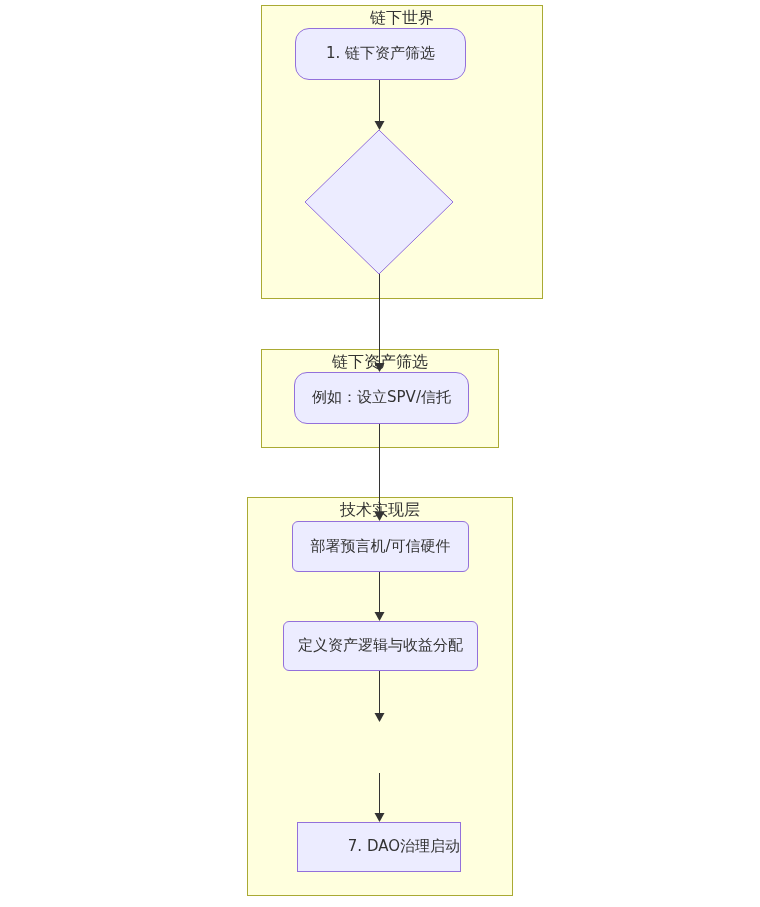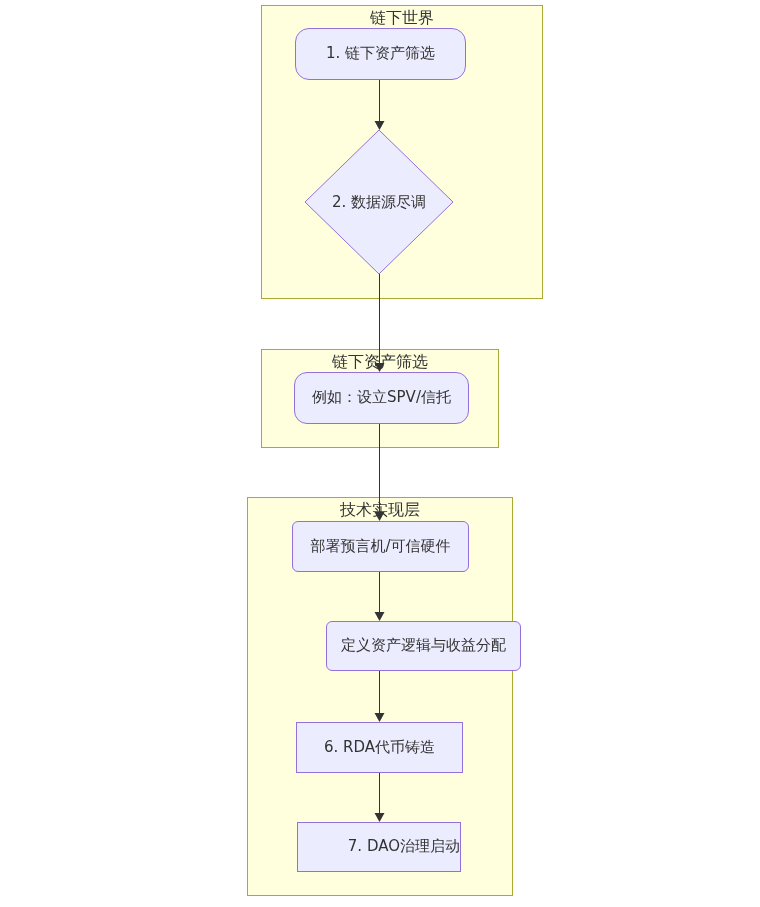--- a/index.html
+++ b/index.html
@@ -110,37 +110,31 @@
       <line class="edge-line" x1="379.5" y1="773" x2="379.5" y2="813"></line>
       <polygon class="edge-arrow" points="374.5,813 384.5,813 379.5,822"></polygon>
     </g>
     <polygon class="diamond-shape" points="379,130 453,202 379,274 305,202"></polygon>
   </svg>
 
   <div class="node" style="left:295px; top:28px; width:171px; height:52px;border-radius:14px;">
     <span>1. 链下资产筛选</span>
   </div>
 
-  <div class="diamond-label" style="left:305px; top:130px; width:148px; height:144px;">
-    <span>2. 数据源尽调</span>
-  </div>
 
   <div class="node rounded" style="left:294px; top:372px; width:175px; height:52px; border-radius:13px;text-align:center;">
     <span>例如：设立SPV/信托</span>
   </div>
 
   <div class="node rounded" style="left:292px; top:521px; width:177px; height:51px;">
     <span>部署预言机/可信硬件</span>
   </div>
 
-  <div class="node rounded" style="left:283px; top:621px; width:195px; height:50px;margin-left:43px;">
+  <div class="node rounded" style="left:283px; top:621px; width:195px; height:50px;">
     <span>定义资产逻辑与收益分配</span>
   </div>
 
-  <div class="node" style="left:296px; top:722px; width:167px; height:51px;">
-    <span>6. RDA代币铸造</span>
-  </div>
 
   <div class="node" style="left:297px; top:822px; width:164px; height:50px;justify-content:flex-end;">
     <span>7. DAO治理启动</span>
   </div>
 
 </div>
 
 </body></html>

